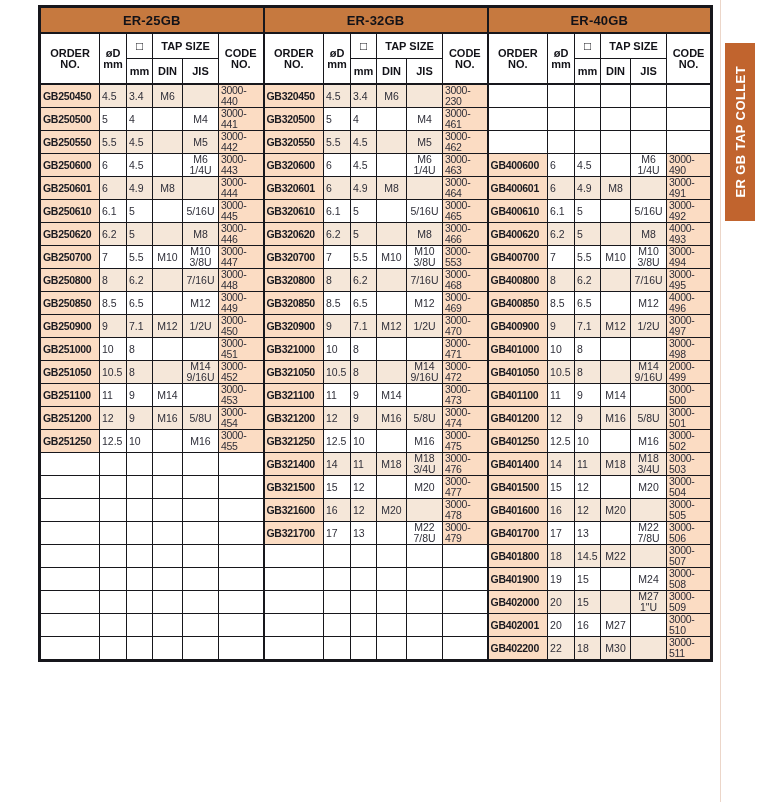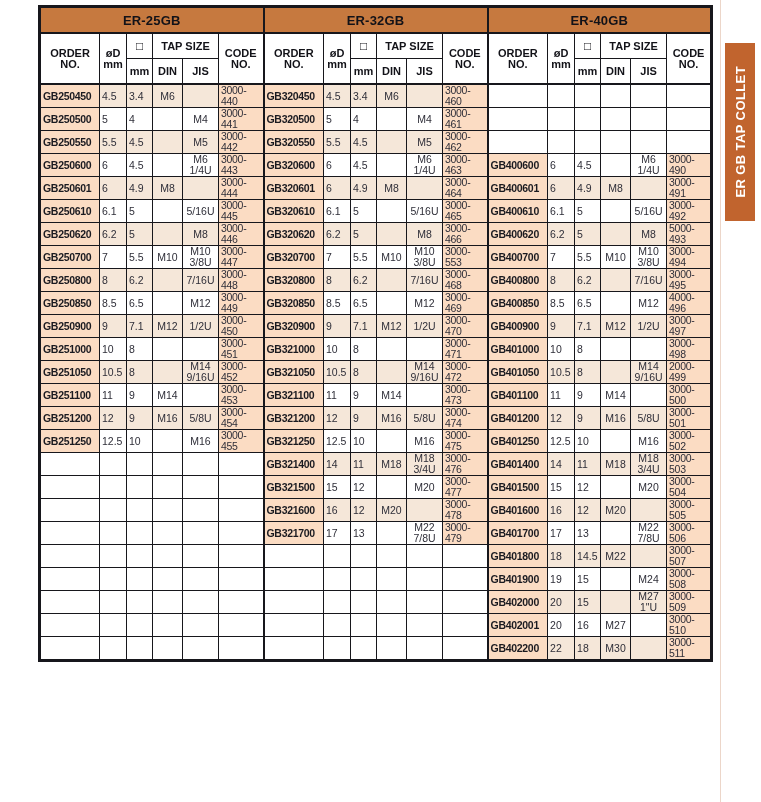--- a/index.html
+++ b/index.html
@@ -159,21 +159,21 @@
           <td class="c-d tint">4.5</td>
           <td class="c-sq tint">3.4</td>
           <td class="c-din tint">M6</td>
           <td class="c-jis tint"></td>
           <td class="c-code peach">3000-440</td>
           <td class="c-order secL peach">GB320450</td>
           <td class="c-d tint">4.5</td>
           <td class="c-sq tint">3.4</td>
           <td class="c-din tint">M6</td>
           <td class="c-jis tint"></td>
-          <td class="c-code peach">3000-460</td>
+          <td class="c-code peach">3000-230</td>
           <td class="c-order secL"></td>
           <td class="c-d"></td>
           <td class="c-sq"></td>
           <td class="c-din"></td>
           <td class="c-jis"></td>
           <td class="c-code"></td>
         </tr>
         <tr>
           <td class="c-order secL peach">GB250500</td>
           <td class="c-d">5</td>
@@ -288,21 +288,21 @@
           <td class="c-d tint">6.2</td>
           <td class="c-sq tint">5</td>
           <td class="c-din tint"></td>
           <td class="c-jis tint">M8</td>
           <td class="c-code peach">3000-466</td>
           <td class="c-order secL peach">GB400620</td>
           <td class="c-d tint">6.2</td>
           <td class="c-sq tint">5</td>
           <td class="c-din tint"></td>
           <td class="c-jis tint">M8</td>
-          <td class="c-code peach">5000-493</td>
+          <td class="c-code peach">4000-493</td>
         </tr>
         <tr>
           <td class="c-order secL peach">GB250700</td>
           <td class="c-d">7</td>
           <td class="c-sq">5.5</td>
           <td class="c-din">M10</td>
           <td class="c-jis">M10
 3/8U</td>
           <td class="c-code peach">3000-447</td>
           <td class="c-order secL peach">GB320700</td>

